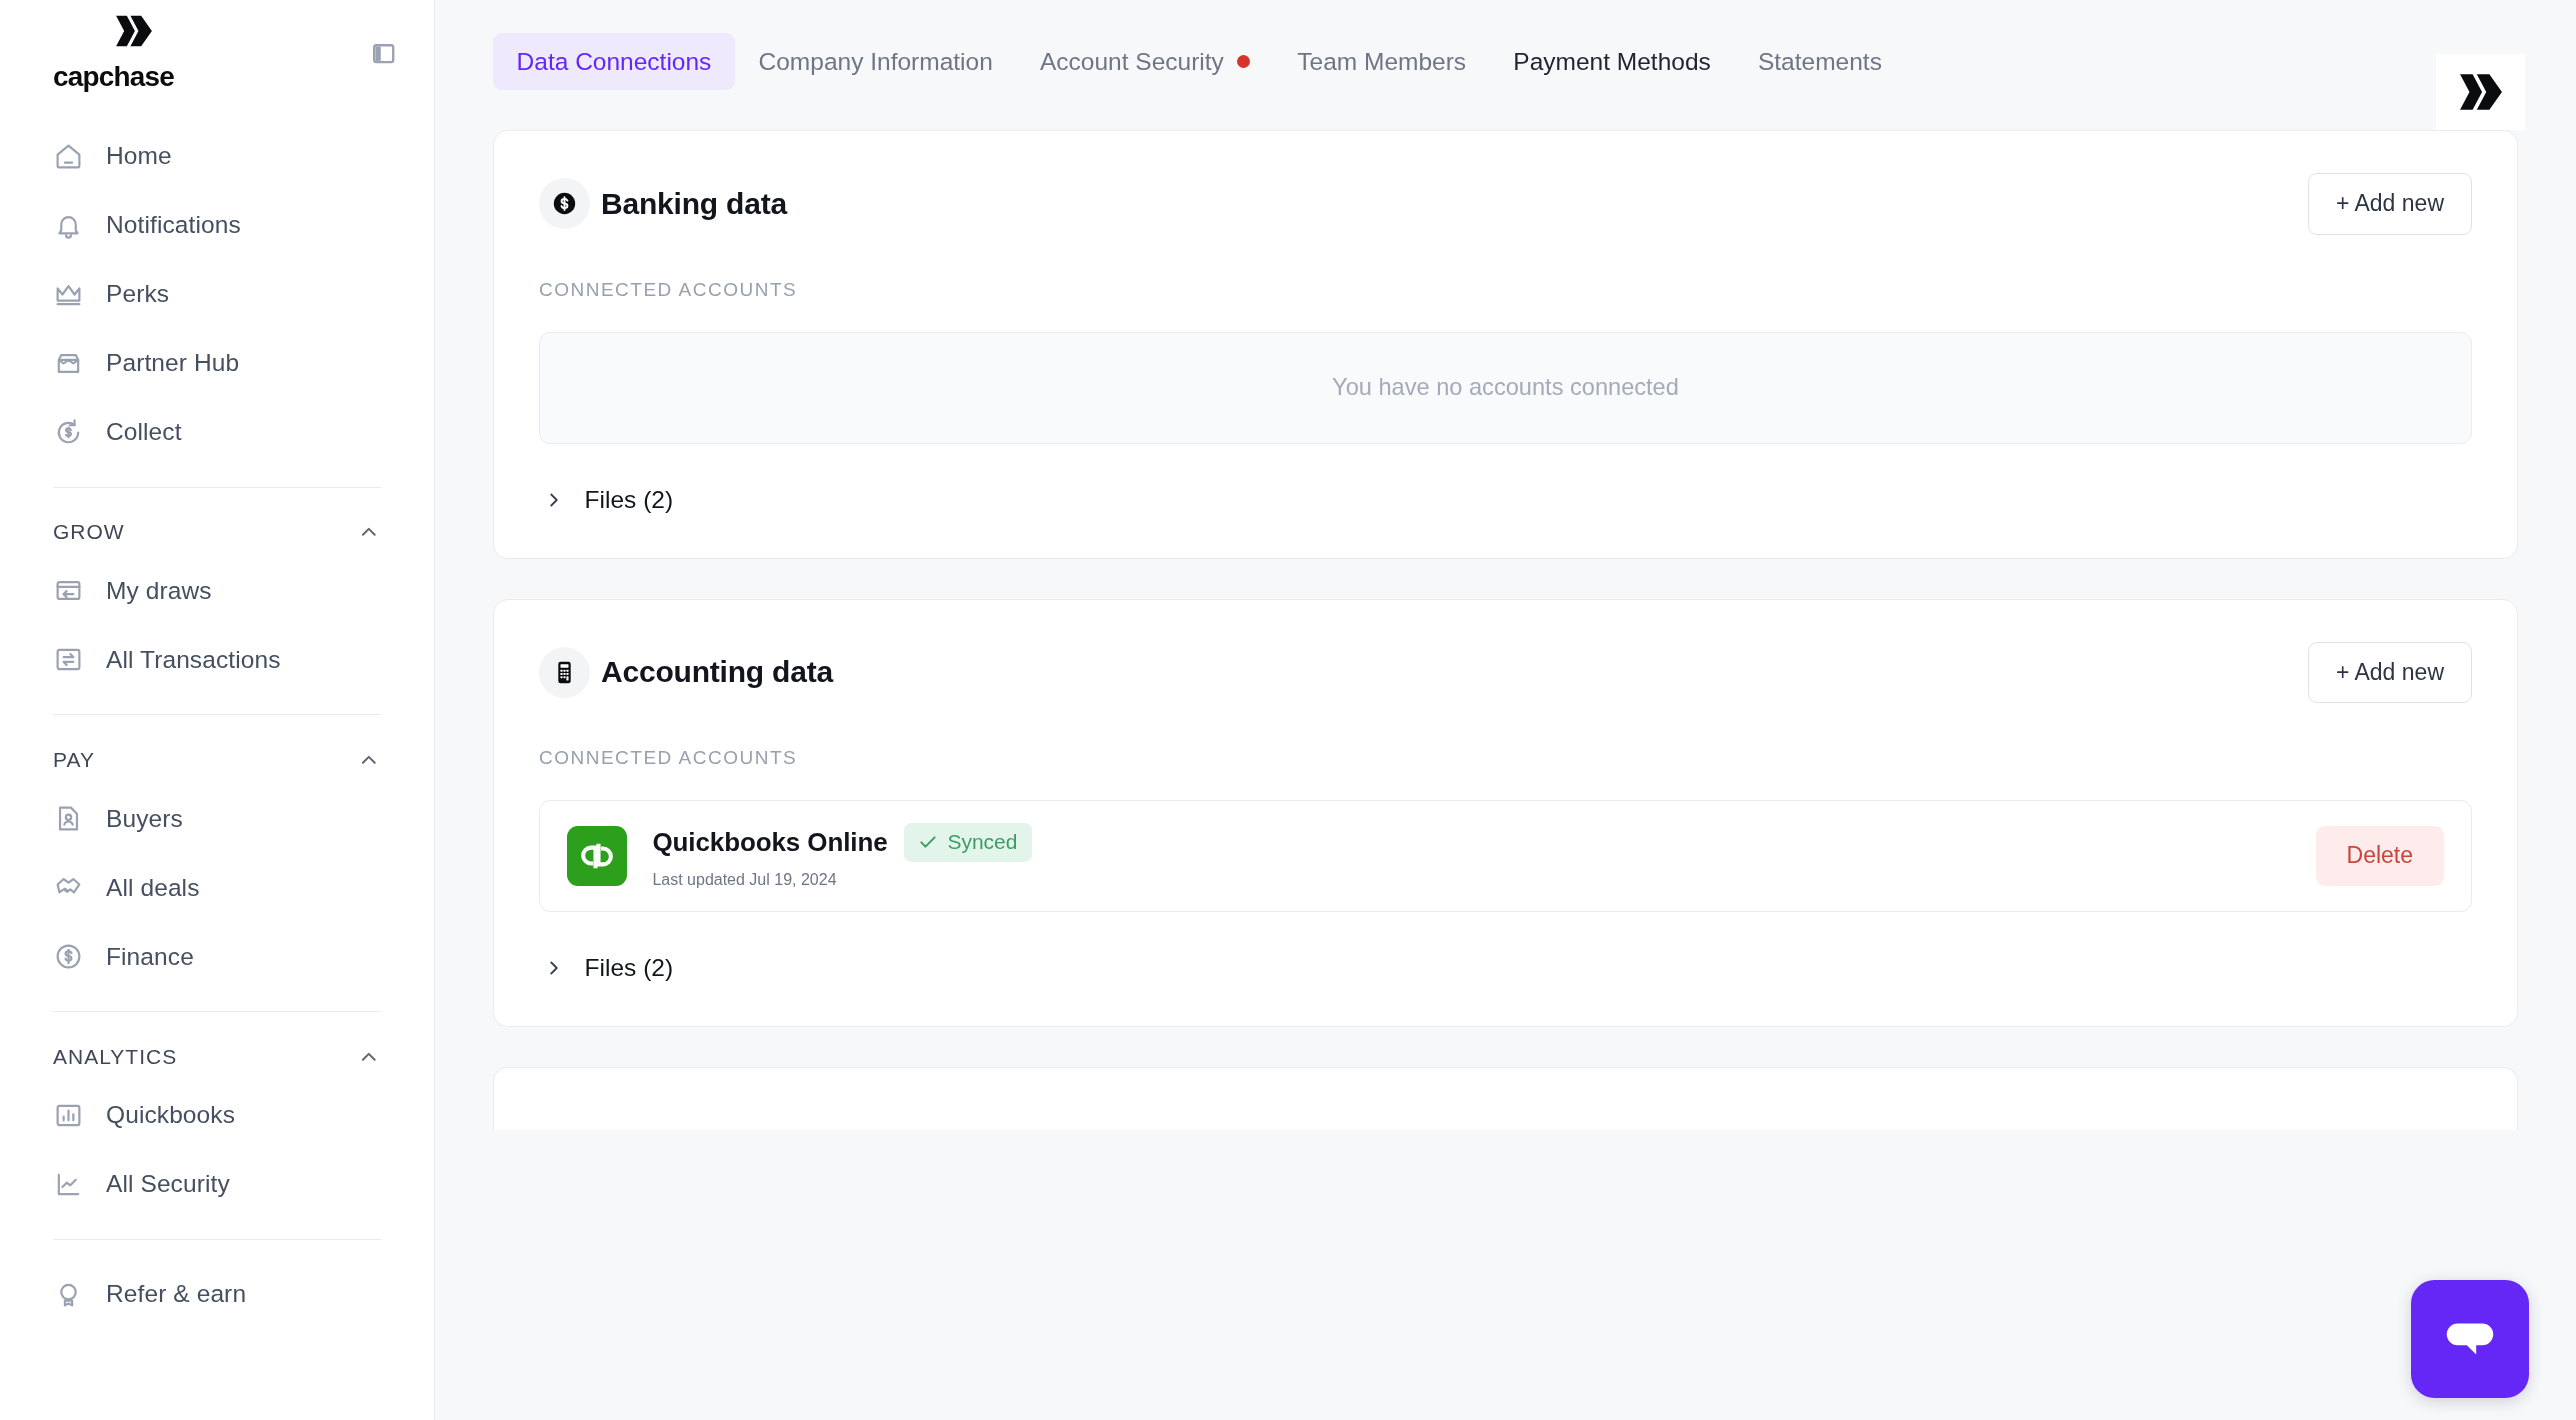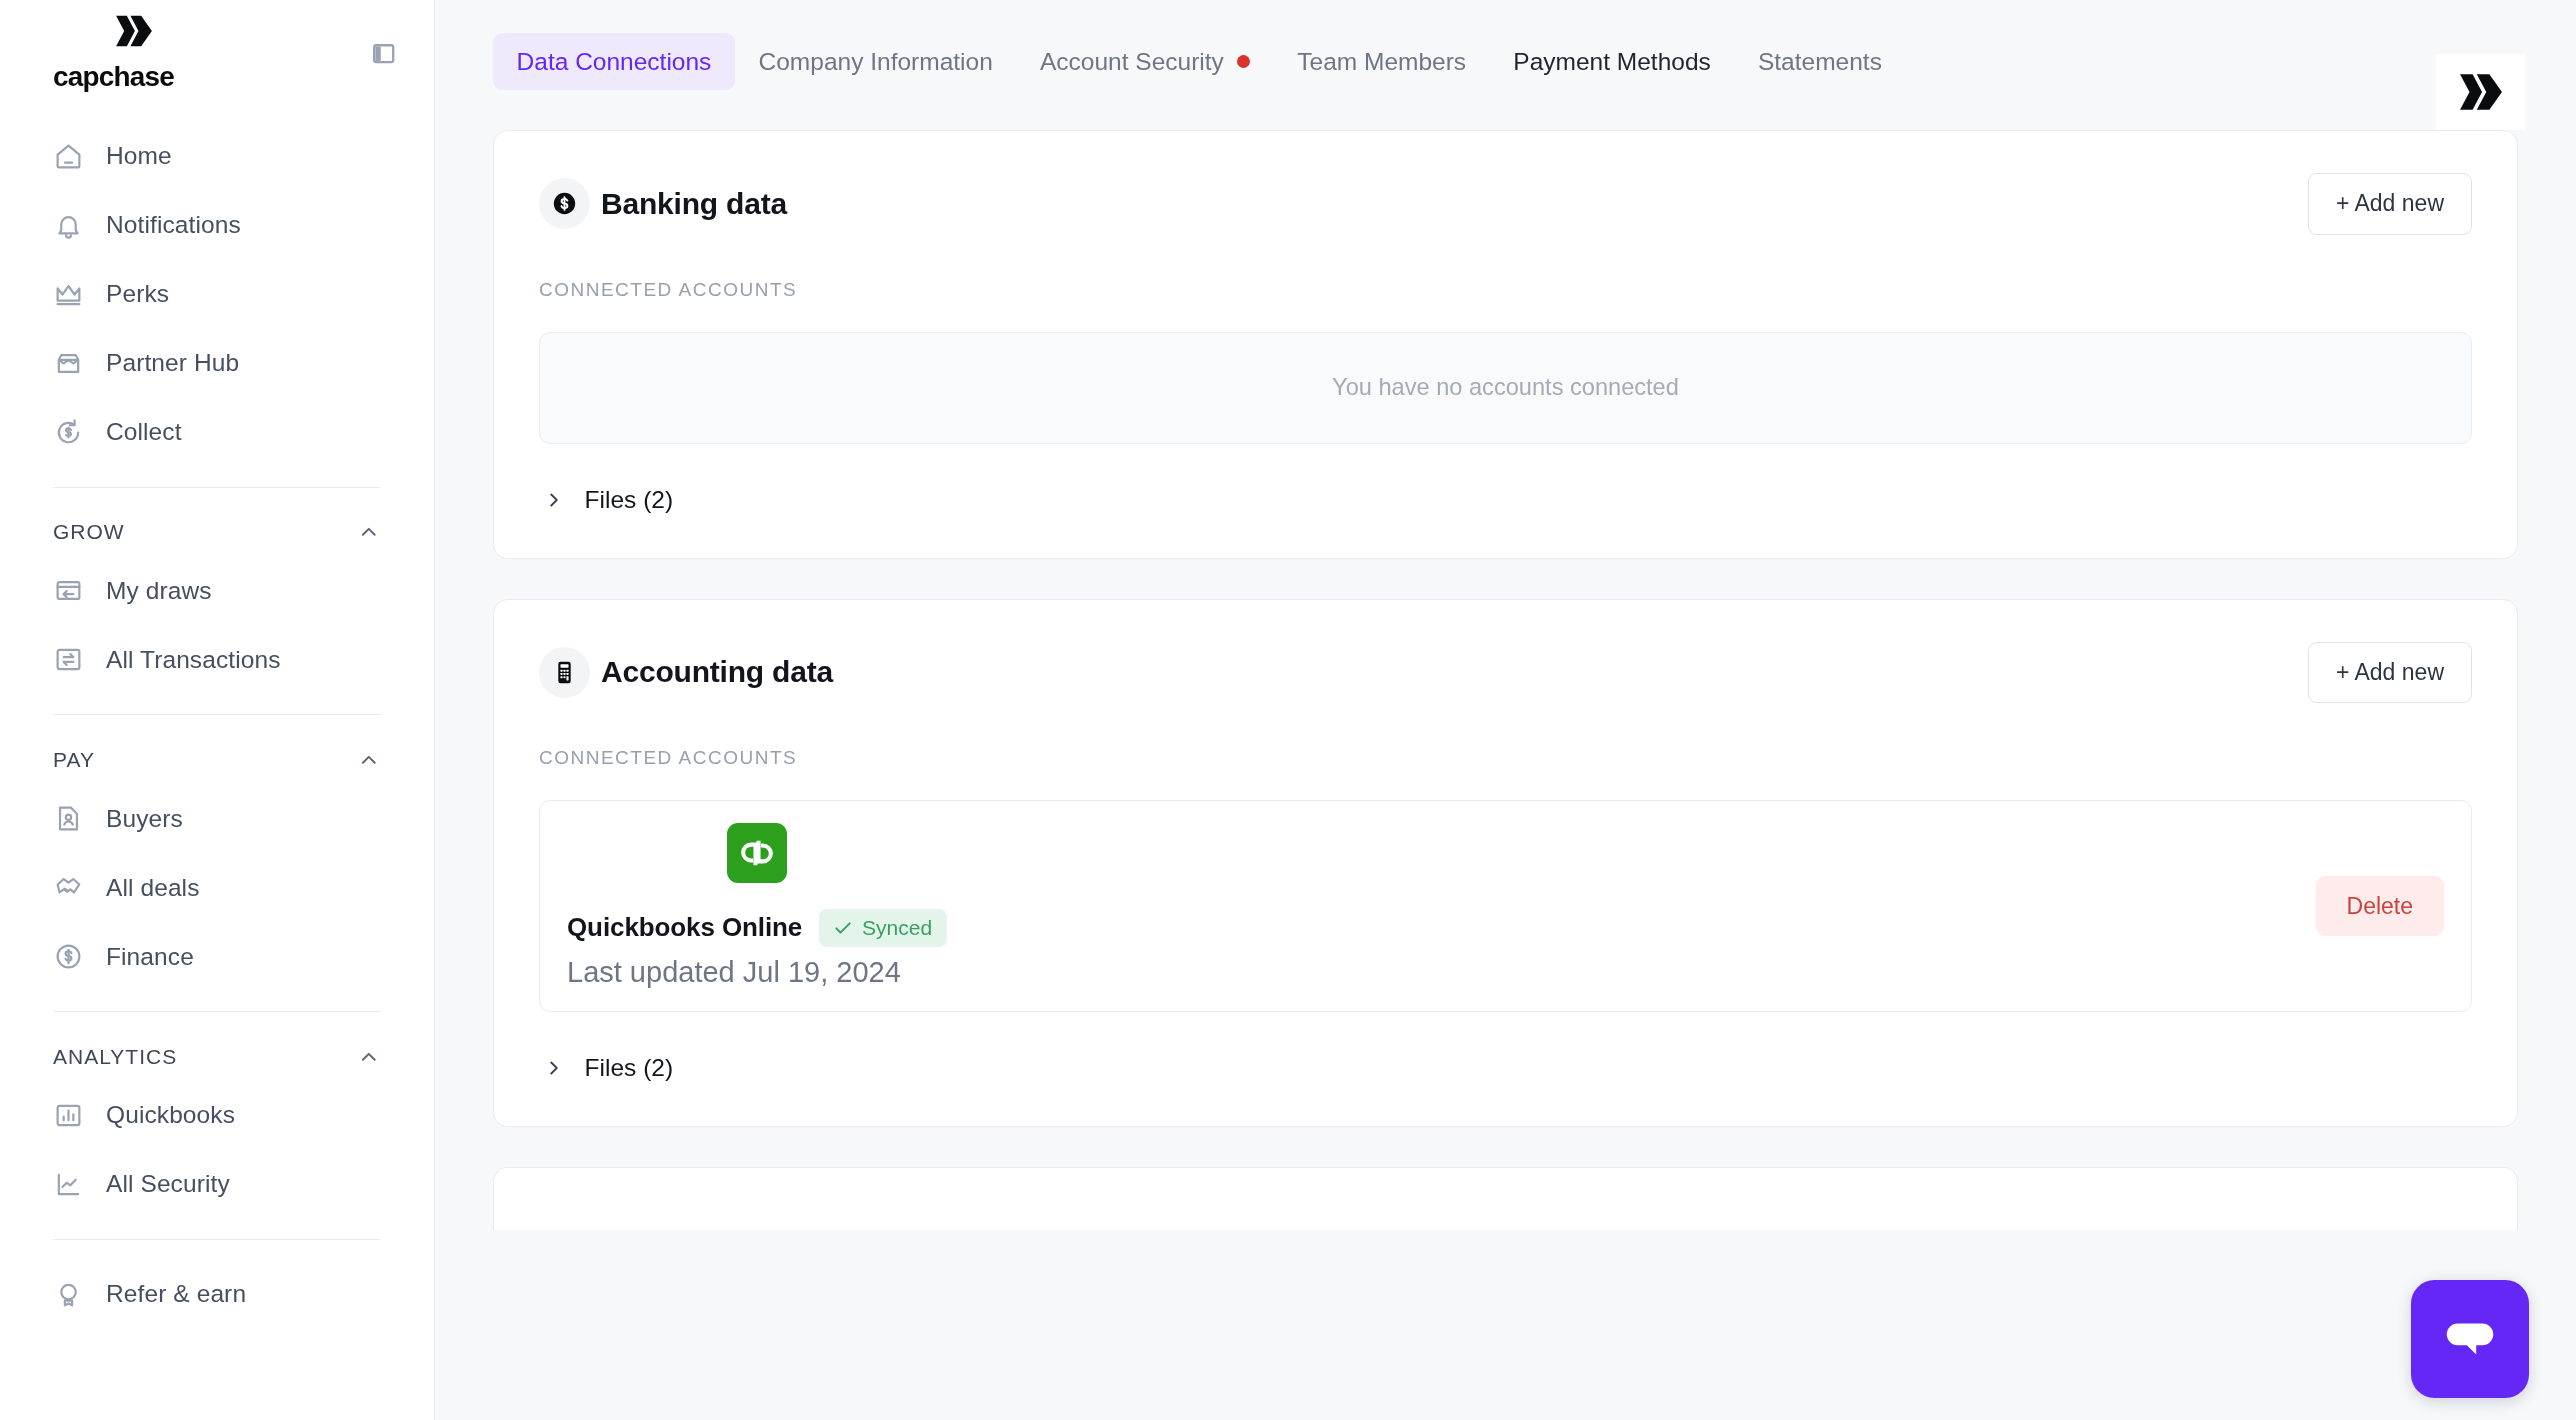--- a/index.html
+++ b/index.html
@@ -103,35 +103,35 @@
     border-radius: 11px; background: #f9fafb;
     display: flex; align-items: center; justify-content: center;
     font-size: 23.6px; color: #a4abb8;
   }
 
   .acct-row {
     margin-top: 31px; border: 0.9px solid #e9ebef; border-radius: 11px;
     background: #ffffff; padding: 22px 27px;
     display: flex; align-items: center; justify-content: space-between;
   }
-  .acct-left { display: flex; align-items: center; gap: 25.4px; flex-direction: column; }
+  .acct-left { display: flex; align-items: center; gap: 25.4px; }
   .acct-logo {
     width: 60px; height: 60px; border-radius: 11px; background: #2ca01c;
     display: flex; align-items: center; justify-content: center; flex: 0 0 60px;
   }
   .acct-logo svg { width: 40px; height: 40px; display: block; }
   .acct-name-row { display: flex; align-items: center; gap: 16.3px; }
   .acct-name { font-size: 26px; color: #12151c; font-weight: 700; letter-spacing: -0.1px; }
   .badge-synced {
     display: flex; align-items: center; gap: 9px;
     background: #e3f5ea; color: #3a9e63; border-radius: 7.3px;
     padding: 7.3px 14.5px; font-size: 21px;
   }
   .badge-synced svg { width: 20px; height: 20px; display:block; }
-  .acct-sub { font-size: 29px; color: #6e7686; margin-top: 9px; }
+  .acct-sub { font-size: 16px; color: #6e7686; margin-top: 9px; }
   .btn-delete {
     background: #fdeceb; color: #c9443c; border: none; border-radius: 9px;
     padding: 16.3px 31px; font-size: 23px; cursor: pointer; font-family: inherit;
   }
 
   .files-row {
     display: flex; align-items: center; gap: 20px;
     margin-top: 42px; cursor: pointer; padding-left: 3.6px;
   }
   .files-chev { width: 22px; height: 22px; color: #39414f; display:block; }

